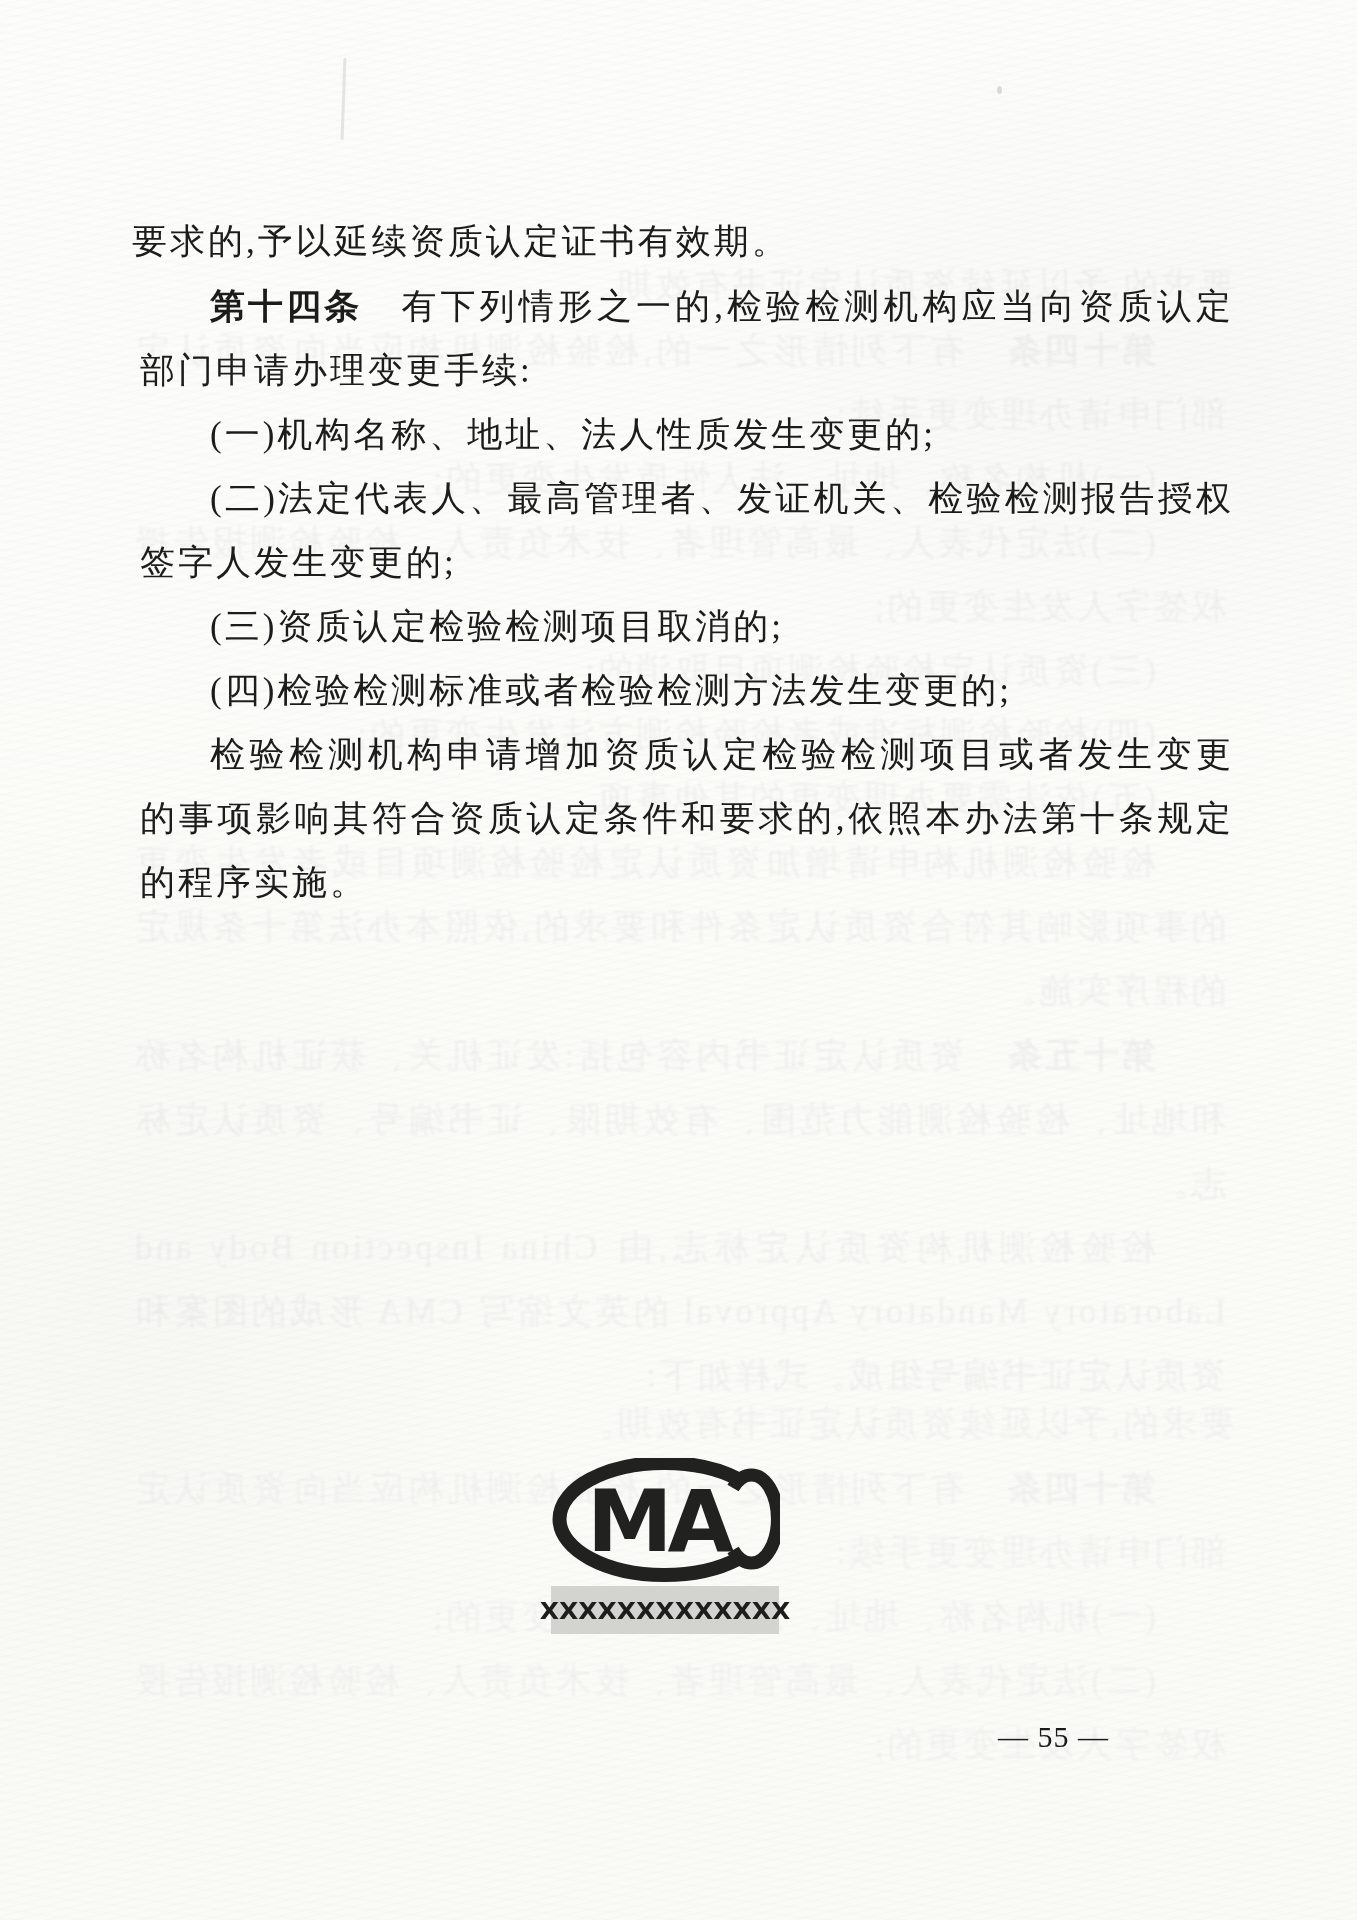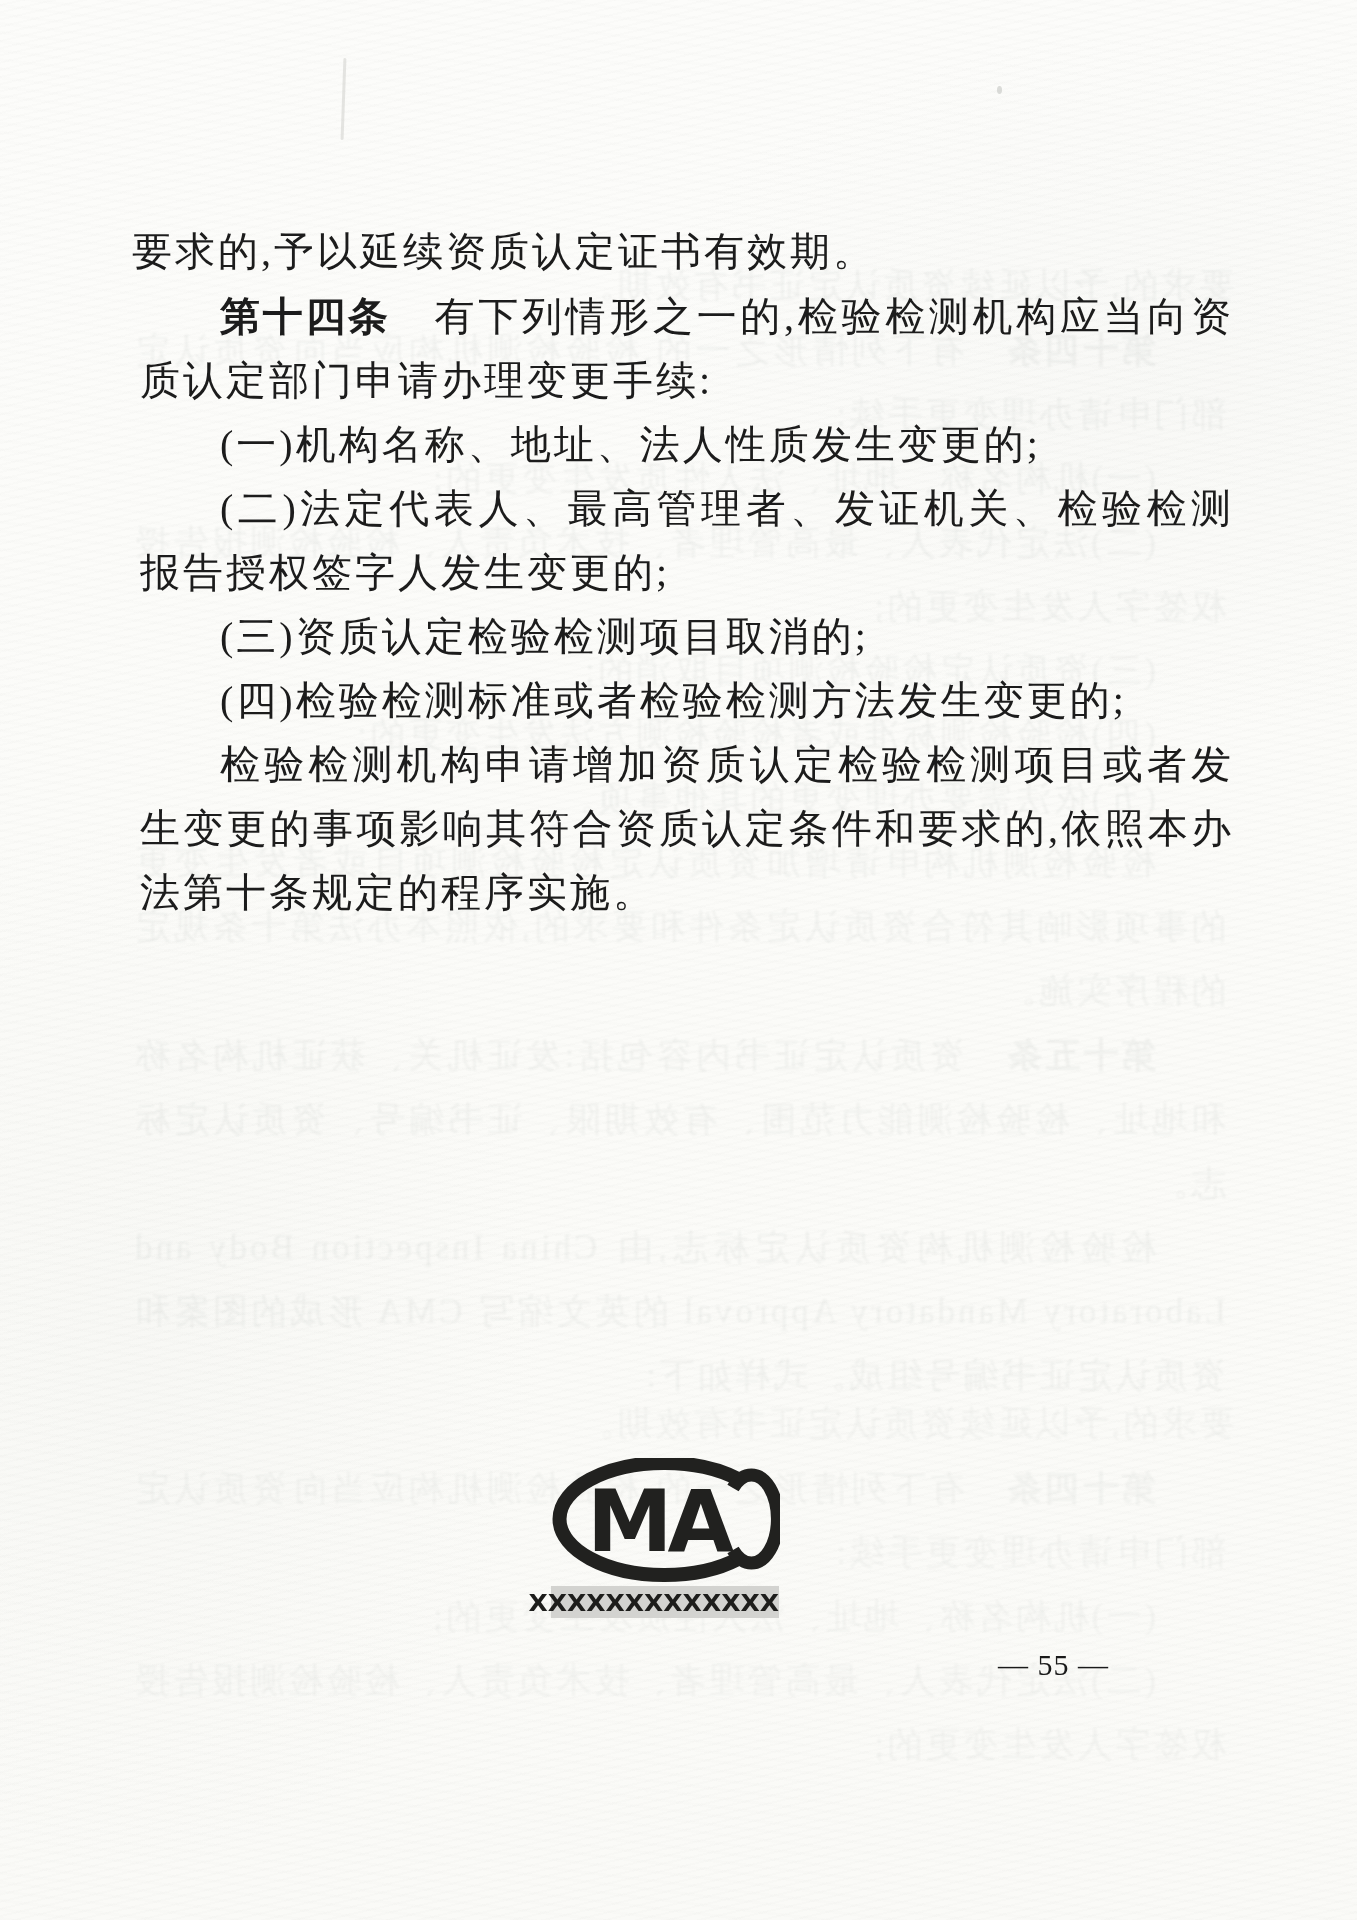--- a/index.html
+++ b/index.html
@@ -24,22 +24,22 @@
   .crease{
     position:absolute;left:342px;top:58px;width:3px;height:82px;
     background:#c8c8c3;opacity:.45;border-radius:2px;transform:rotate(2deg);
   }
   .speck{
     position:absolute;left:997px;top:86px;width:5px;height:8px;
     background:#b9bcb8;opacity:.5;border-radius:50%;
   }
   
   .textblock{
-    position:absolute;left:132px;top:220px;width:1102px;
-    font-size:40px;line-height:64px;letter-spacing:3px;
+    position:absolute;left:132px;top:210px;width:1102px;
+    font-size:35px;line-height:64px;letter-spacing:3px;
     color:#1c1c1c;text-align:justify;
   }
   .textblock p{margin:0;}
   .para.indent{text-indent:2em;margin-left:8px;}
   .art{
     font-family:"Liberation Sans","DejaVu Sans",sans-serif;
     font-weight:700;letter-spacing:2px;
   }
   
   .ghost{
@@ -51,31 +51,31 @@
   }
   .ghost1{top:254px;height:1140px;}
   .ghost2{top:1392px;height:400px;opacity:.045;}
   .ghost p{margin:0;}
   
   .cma{
     position:absolute;left:548px;top:1458px;width:232px;height:160px;
   }
   .cma svg{display:block;}
   .code-strip{
-    position:absolute;left:551px;top:1586px;width:228px;height:32px;
+    position:absolute;left:551px;top:1586px;width:228px;height:48px;
     background:#d3d3d0;
-    display:flex;align-items:center;justify-content:flex-end;
+    display:flex;align-items:center;justify-content:center;
   }
   .code-strip span{
     font-family:"DejaVu Sans","Liberation Sans",sans-serif;
     font-weight:700;font-size:25px;letter-spacing:0px;color:#1d1d1b;
     transform:scaleY(.95);white-space:nowrap;
   }
   .pagenum{
-    position:absolute;left:998px;top:1648px;width:160px;
+    position:absolute;left:998px;top:1720px;width:160px;
     font-size:30px;letter-spacing:1px;color:#1a1a1a;white-space:nowrap;
   }
 </style>
 </head>
 <body style="background: rgb(251, 251, 248);">
 
 <div class="page">
 
   <div class="noise"></div>
   <div class="crease"></div>

